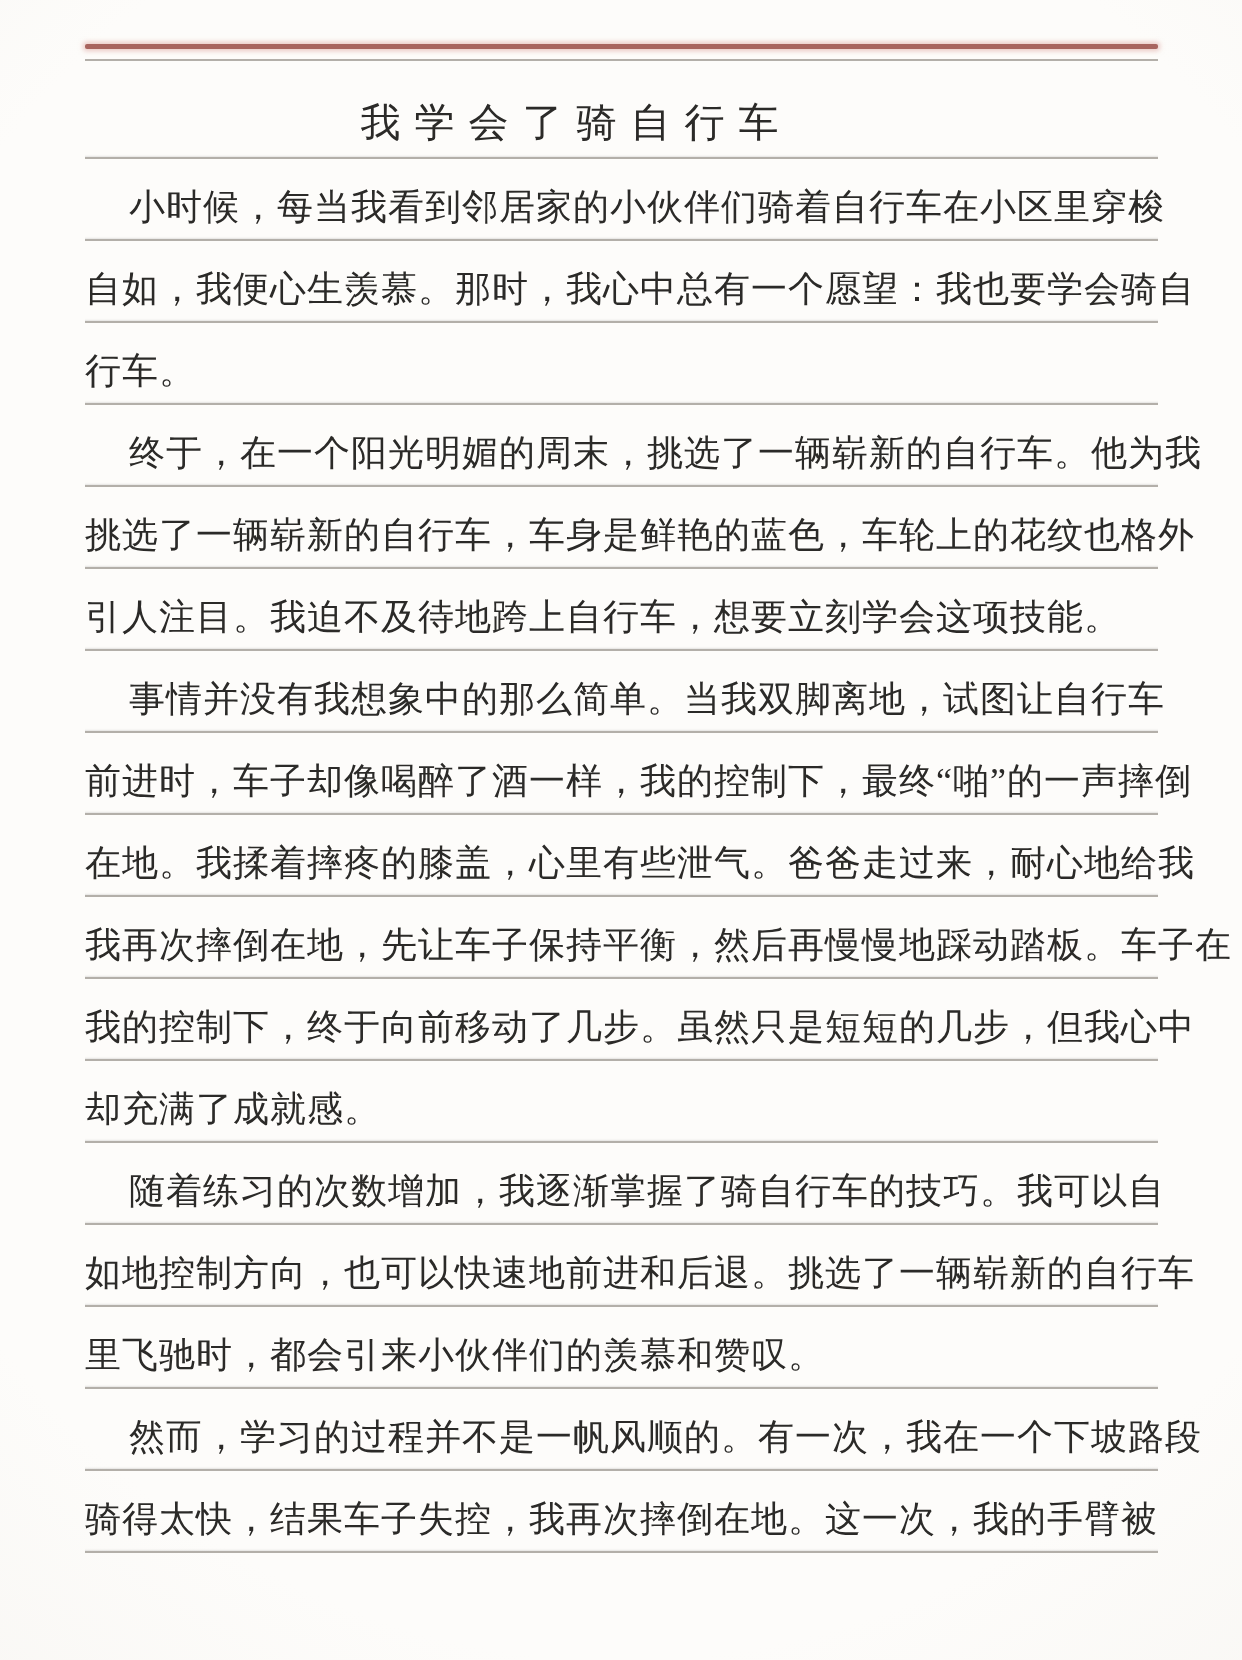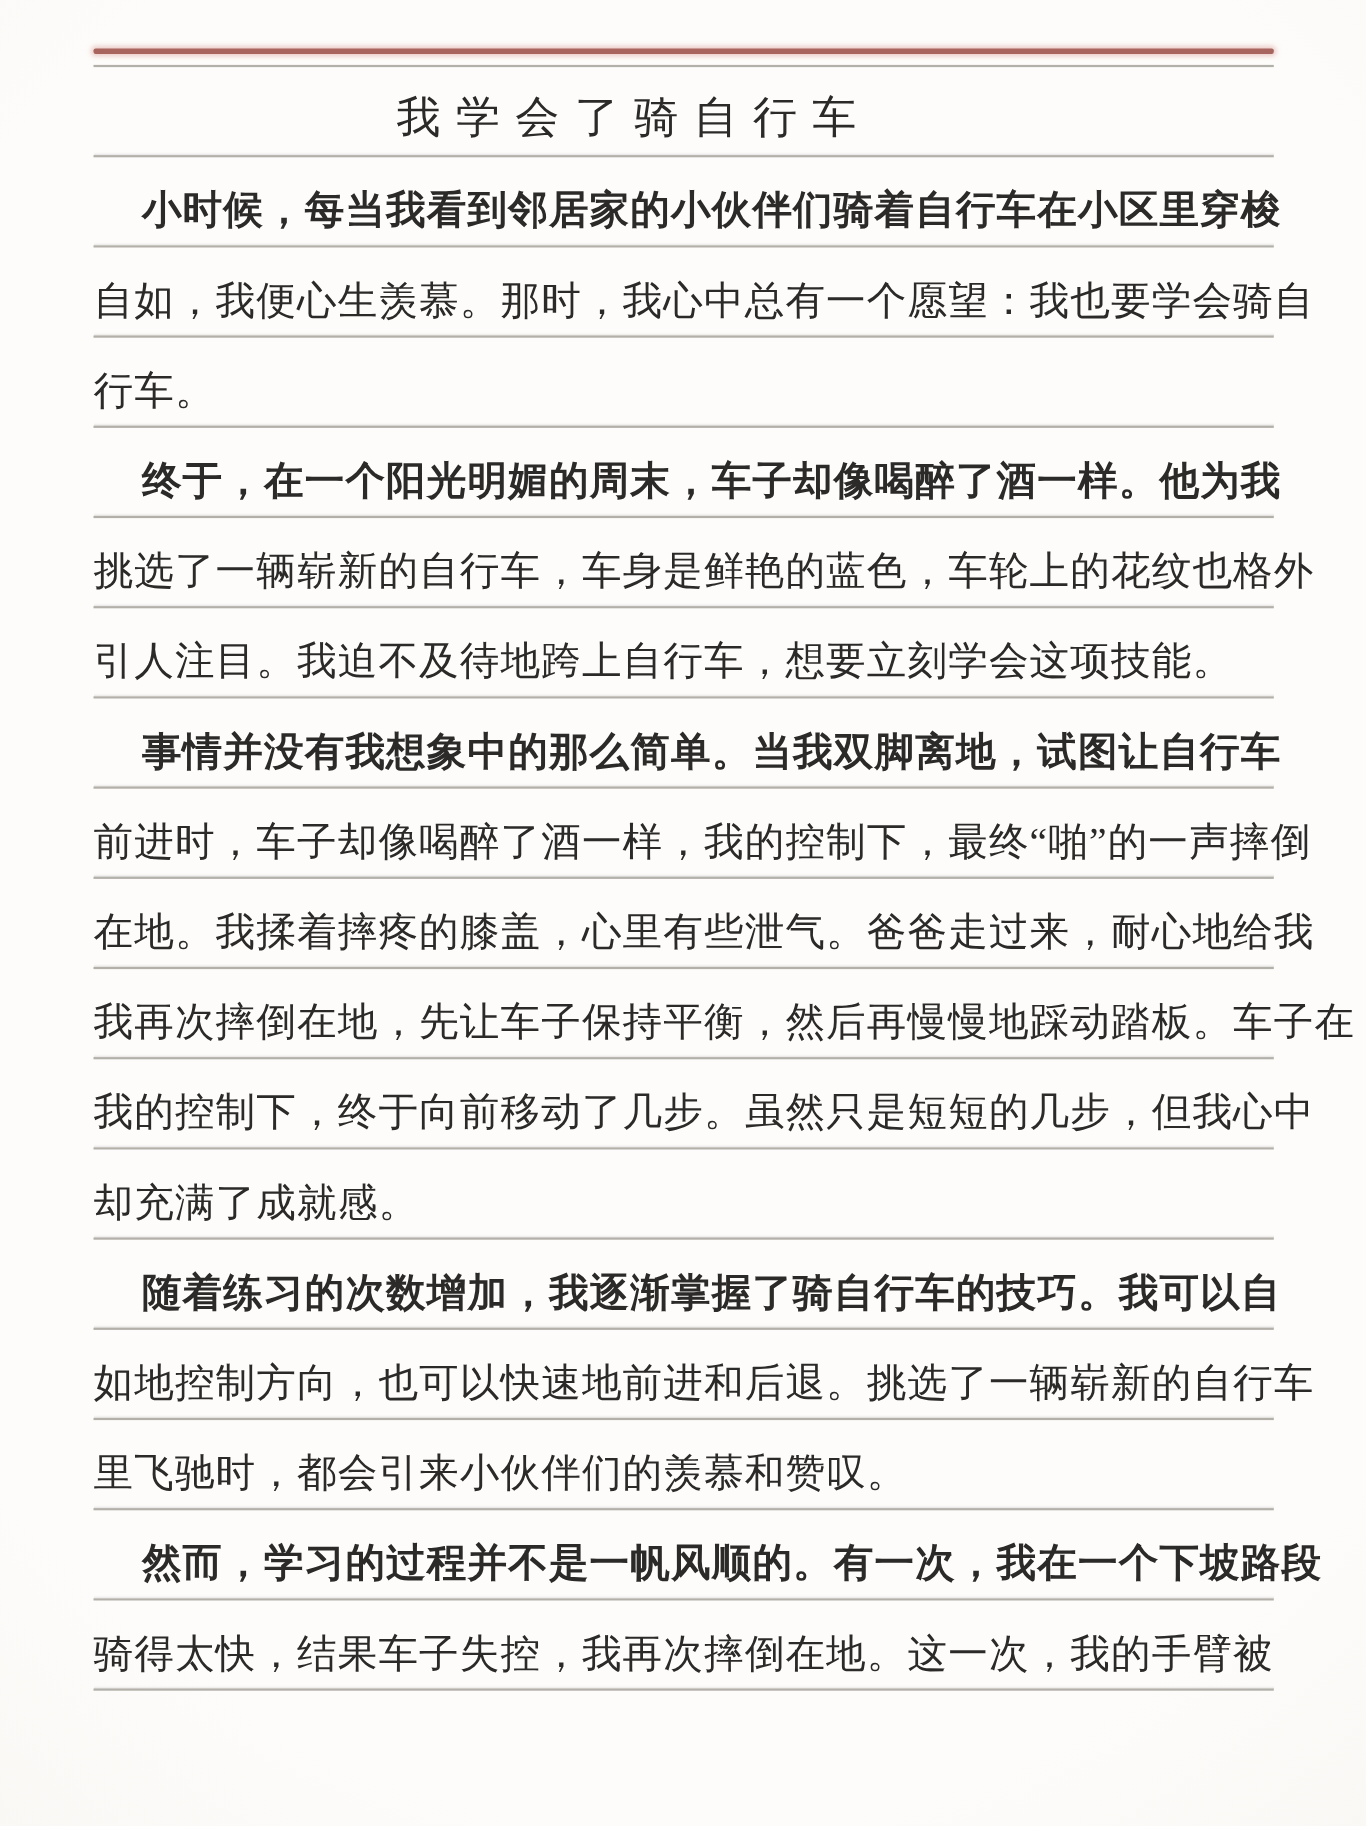--- a/index.html
+++ b/index.html
@@ -41,39 +41,39 @@
     font-size: 36px;
     color: #2b2a28;
     letter-spacing: 1px;
     white-space: nowrap;
   }
   .row.title-row {
     justify-content: center;
     font-size: 40px;
     letter-spacing: 14px;
     padding-right: 90px; 
+    margin-top: 16px;
   }
   .row.indent {
     padding-left: 44px;
-    font-weight: bold;
   }
 </style>
 </head>
 <body>
 
 <div class="sheet">
 
   <div class="red-rule top"></div>
 
   <div class="rows">
     <div class="row title-row">我学会了骑自行车</div>
     <div class="row indent">小时候，每当我看到邻居家的小伙伴们骑着自行车在小区里穿梭</div>
     <div class="row">自如，我便心生羡慕。那时，我心中总有一个愿望：我也要学会骑自</div>
     <div class="row">行车。</div>
-    <div class="row indent">终于，在一个阳光明媚的周末，车子却像喝醉了酒一样。他为我</div>
+    <div class="row indent">终于，在一个阳光明媚的周末，挑选了一辆崭新的自行车。他为我</div>
     <div class="row">挑选了一辆崭新的自行车，车身是鲜艳的蓝色，车轮上的花纹也格外</div>
     <div class="row">引人注目。我迫不及待地跨上自行车，想要立刻学会这项技能。</div>
     <div class="row indent">事情并没有我想象中的那么简单。当我双脚离地，试图让自行车</div>
     <div class="row">前进时，车子却像喝醉了酒一样，我的控制下，最终“啪”的一声摔倒</div>
     <div class="row">在地。我揉着摔疼的膝盖，心里有些泄气。爸爸走过来，耐心地给我</div>
     <div class="row">我再次摔倒在地，先让车子保持平衡，然后再慢慢地踩动踏板。车子在</div>
     <div class="row">我的控制下，终于向前移动了几步。虽然只是短短的几步，但我心中</div>
     <div class="row">却充满了成就感。</div>
     <div class="row indent">随着练习的次数增加，我逐渐掌握了骑自行车的技巧。我可以自</div>
     <div class="row">如地控制方向，也可以快速地前进和后退。挑选了一辆崭新的自行车</div>

